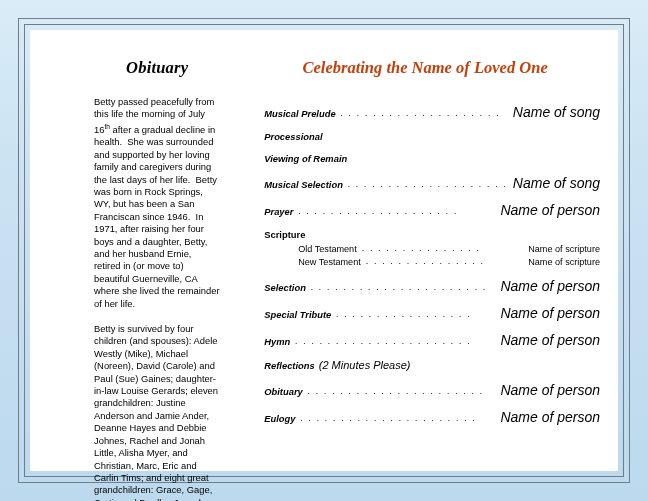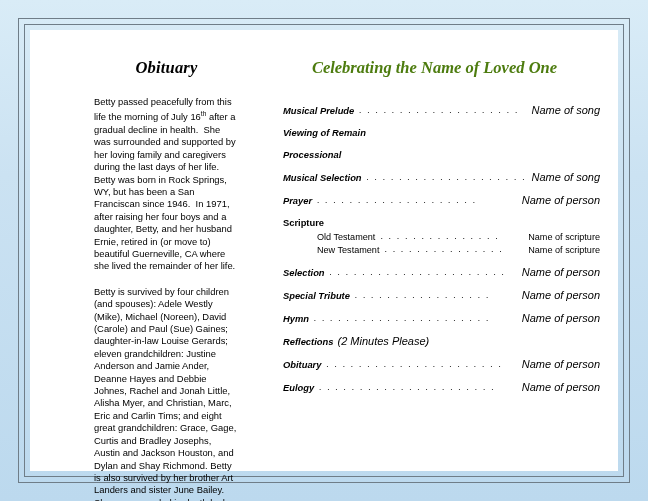--- a/index.html
+++ b/index.html
@@ -70,21 +70,21 @@
     color: #000;
     margin: 6px 0 18px 0;
     letter-spacing: 0.2px;
   }
   .service-title {
     font-family: "Liberation Serif", serif;
     font-style: italic;
     font-weight: bold;
     font-size: 16.5px;
     text-align: center;
-    color: #4d7c0f;
+    color: #c2410c;
     margin: 6px 0 26px 0;
   }
   .obit-para {
     font-family: "Liberation Sans", sans-serif;
     font-size: 9.4px;
     line-height: 12.4px;
     color: #000;
     text-align: left;
     margin: 0 0 13px 0;
   }
@@ -118,21 +118,21 @@
     margin: 0 5px;
     overflow: hidden;
     white-space: nowrap;
     font-size: 9px;
     letter-spacing: 1.6px;
     color: #000;
     position: relative;
     top: -1px;
   }
   .p-row .val {
-    font-size: 11px;
+    font-size: 14px;
     text-align: center;
   }
   .scripture-block {
     margin-bottom: 11px;
   }
   .scripture-block .head {
     font-weight: bold;
     font-size: 9.4px;
     margin-bottom: 4px;
   }
@@ -177,25 +177,25 @@
         <div class="service-title">Celebrating the Name of Loved One</div>
         <div class="program">
 
           <div class="p-row">
             <span class="lbl">Musical Prelude</span>
             <span class="dots">. . . . . . . . . . . . . . . . . . . .</span>
             <span class="val">Name of song</span>
           </div>
 
           <div class="p-row no-val">
+            <span class="lbl">Processional</span>
+          </div>
+
+          <div class="p-row no-val">
             <span class="lbl">Viewing of Remain</span>
-          </div>
-
-          <div class="p-row no-val">
-            <span class="lbl">Processional</span>
           </div>
 
 
           <div class="p-row">
             <span class="lbl">Musical Selection</span>
             <span class="dots">. . . . . . . . . . . . . . . . . . . .</span>
             <span class="val">Name of song</span>
           </div>
 
           <div class="p-row">

